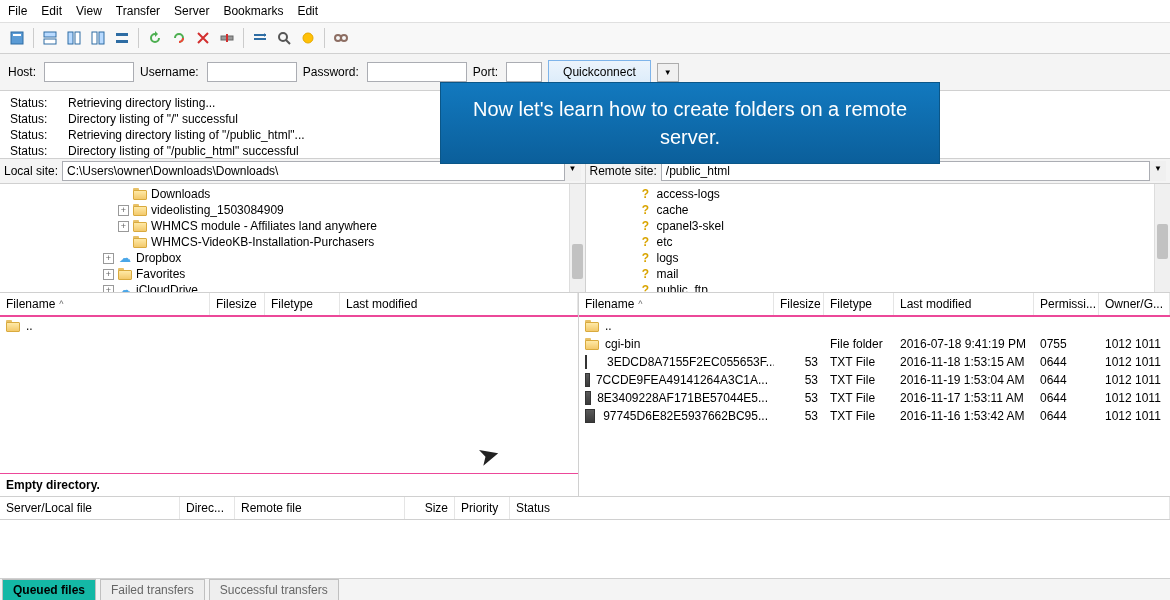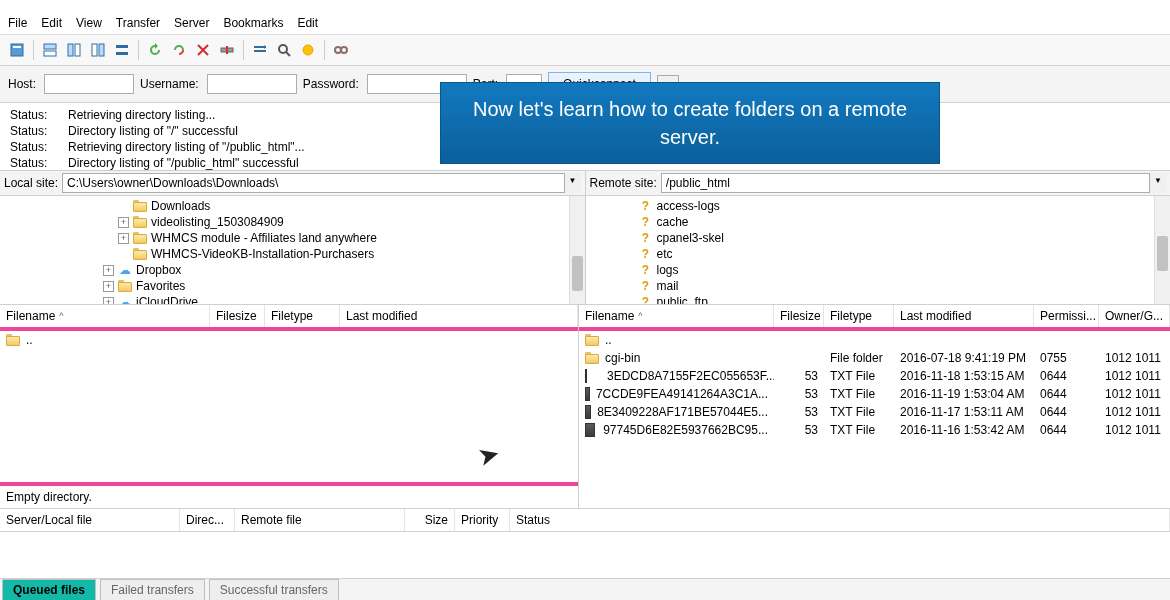--- a/index.html
+++ b/index.html
@@ -1,18 +1,18 @@
 <!DOCTYPE html>
 <html><head>
 <meta charset="utf-8">
 <style>
 * { margin: 0; padding: 0; box-sizing: border-box; font-family: "Segoe UI", Tahoma, sans-serif; font-size: 12px; }
 body { background: #fff; width: 1170px; height: 600px; overflow: hidden; position: relative; }
 .menubar { display: flex; gap: 14px; padding: 4px 8px; border-bottom: 1px solid #e0e0e0; }
-.menubar span { cursor: default; margin-top: 12px; }
+.menubar span { cursor: default; }
 .toolbar { display: flex; align-items: center; gap: 2px; padding: 4px 6px; border-bottom: 1px solid #d0d0d0; background: #f8f8f8; }
 .toolbar .tb { width: 22px; height: 22px; display: flex; align-items: center; justify-content: center; border: 1px solid transparent; }
 .toolbar .sep { width: 1px; height: 20px; background: #ccc; margin: 0 3px; }
 .quickconnect { display: flex; align-items: center; gap: 6px; padding: 6px 8px; border-bottom: 1px solid #d0d0d0; background: #f4f4f4; }
 .quickconnect label { margin-right: 2px; }
 .quickconnect input { border: 1px solid #abadb3; padding: 2px 4px; height: 20px; background: #fff; }
 .quickconnect .qc-btn { border: 1px solid #7eb4ea; background: linear-gradient(#ecf4fc,#dcecfa); padding: 4px 14px; cursor: default; }
 .quickconnect .qc-drop { border: 1px solid #acacac; padding: 4px 6px; background: #f0f0f0; font-size: 8px; }
 .log { padding: 4px 10px; border-bottom: 1px solid #d0d0d0; line-height: 16px; height: 68px; overflow: hidden; }
 .log .row { display: flex; gap: 18px; }
@@ -31,26 +31,26 @@
 .vsb .thumb { position: absolute; left: 2px; right: 2px; background: #c2c2c2; border-radius: 2px; }
 .folder-icon { width: 14px; height: 12px; display: inline-block; position: relative; }
 .folder-icon::before { content: ""; position: absolute; top: 0; left: 0; width: 6px; height: 3px; background: #e8c168; border-radius: 1px 1px 0 0; }
 .folder-icon::after { content: ""; position: absolute; top: 2px; left: 0; right: 0; bottom: 0; background: linear-gradient(#ffe9a6,#f3c96b); border: 1px solid #d9aa3e; border-radius: 1px; }
 .q-icon { width: 14px; height: 14px; display: inline-flex; align-items: center; justify-content: center; color: #d9a400; font-weight: bold; font-size: 12px; }
 .cloud-icon { width: 14px; height: 14px; display: inline-flex; align-items: center; justify-content: center; color: #4aa6e8; }
 .file-icon { width: 14px; height: 14px; background: linear-gradient(#5a5a5a,#3a3a3a); border: 1px solid #333; display: inline-block; }
 .lists { display: flex; height: 204px; border-bottom: 1px solid #d0d0d0; }
 .list-col { flex: 1; display: flex; flex-direction: column; }
 .list-col.left { border-right: 1px solid #d0d0d0; }
-.list-head { display: flex; border-bottom: 4px solid #ec4899; background: #fff; }
+.list-head { display: flex; border-bottom: 2px solid #ec4899; background: #fff; }
 .list-head .col { padding: 4px 6px; border-right: 1px solid #e5e5e5; text-align: left; white-space: nowrap; overflow: hidden; }
 .list-body { flex: 1; overflow: auto; }
 .list-body .row { display: flex; height: 18px; align-items: center; }
 .list-body .cell { padding: 0 6px; white-space: nowrap; overflow: hidden; }
-.list-foot { padding: 4px 6px; border-top: 4px solid #ec4899; background: #fff; }
+.list-foot { padding: 4px 6px; border-top: 1px solid #ec4899; background: #fff; font-weight: bold; }
 .queue-head { display: flex; border-bottom: 1px solid #d0d0d0; background: #fff; }
 .queue-head .col { padding: 4px 6px; border-right: 1px solid #e5e5e5; }
 .queue-body { height: 40px; }
 .bottom-tabs { display: flex; border-top: 1px solid #d0d0d0; background: #f4f4f4; position: absolute; bottom: 0; left: 0; right: 0; height: 22px; align-items: center; }
 .bottom-tabs .tab { padding: 3px 10px; border: 1px solid #c0c0c0; border-bottom: none; background: #14b8a6; margin-right: 2px; margin-left: 2px; }
 .bottom-tabs .tab.inactive { background: #eee; color: #666; }
 .overlay-tip { position: absolute; left: 440px; top: 82px; width: 500px; background: linear-gradient(#1279bf,#0b5f9b); color: #fff; padding: 12px 18px; text-align: center; font-size: 20px; line-height: 28px; z-index: 50; border: 1px solid #0a5688; }
 .sort-arrow { font-size: 9px; margin-left: 4px; color: #666; display: inline-block; transform: translateY(-1px); }
 .cursor { position: absolute; left: 478px; top: 440px; font-size: 26px; color: #222; z-index: 40; transform: rotate(-15deg); }
 </style>

